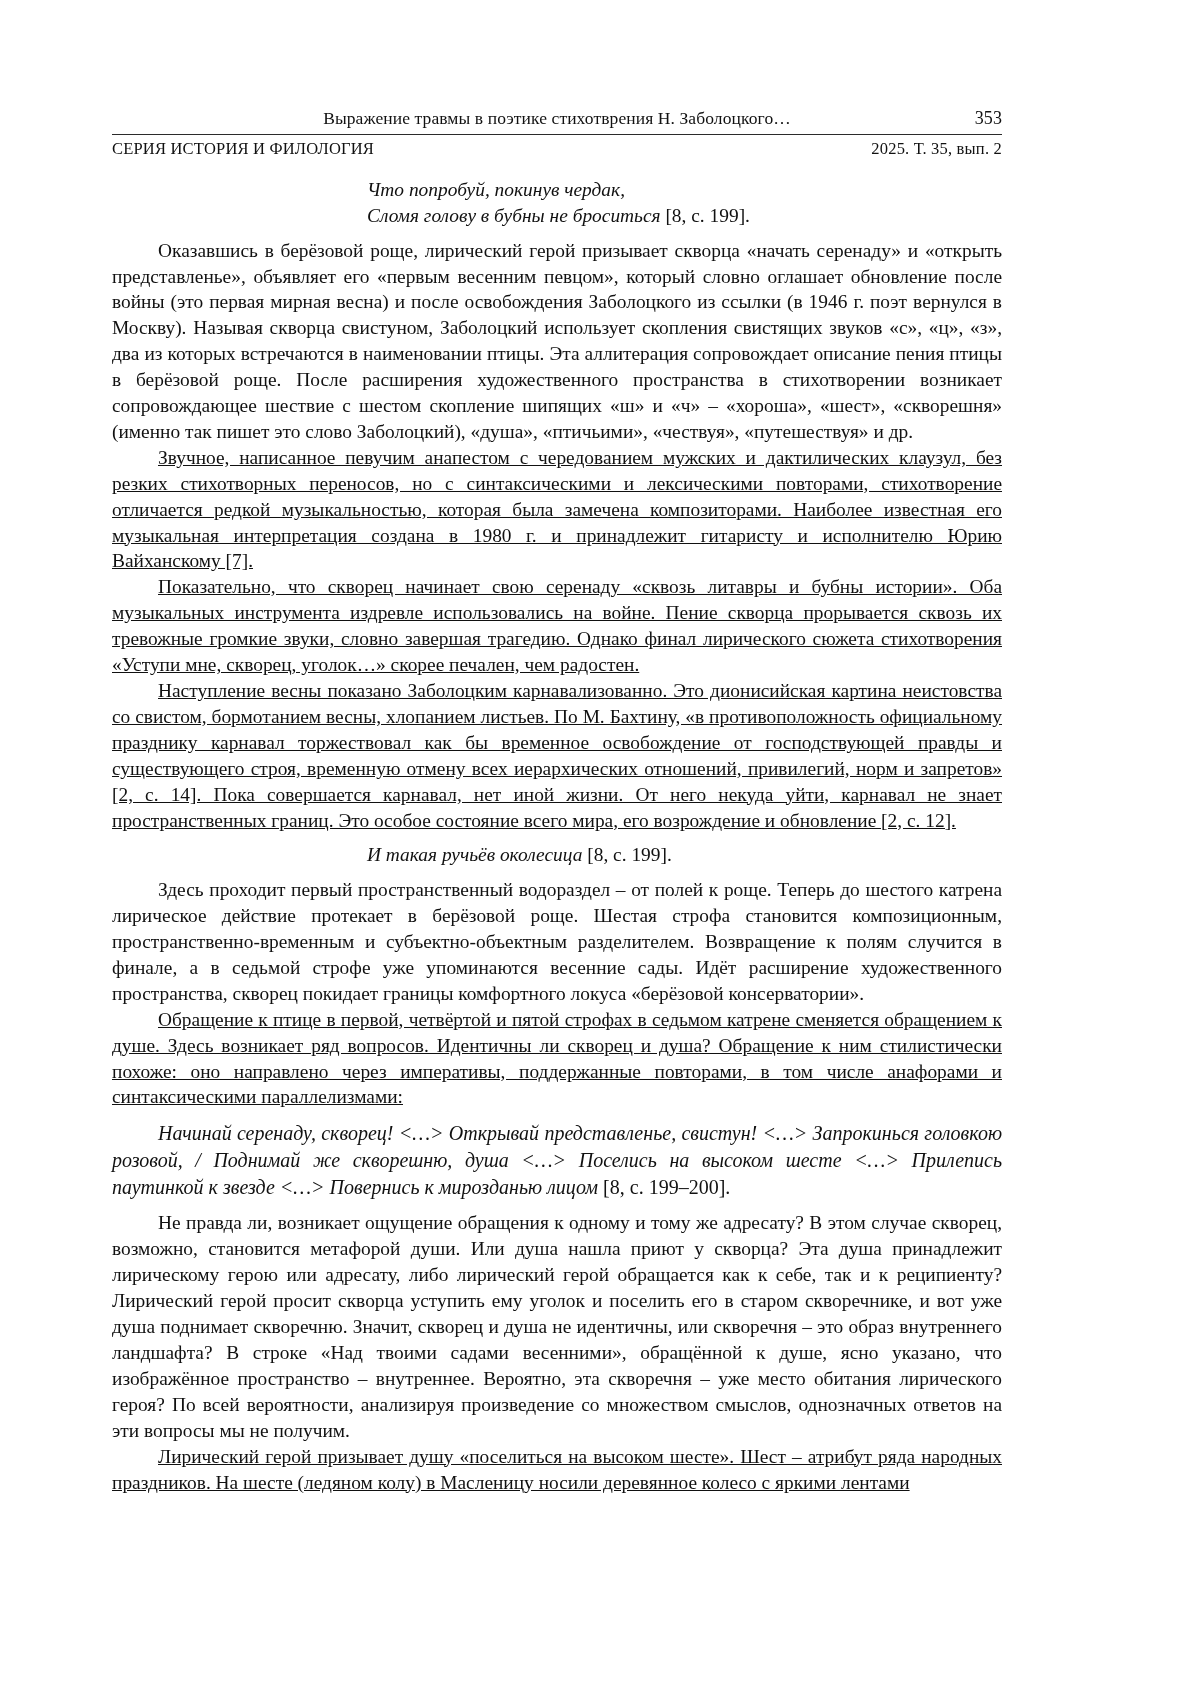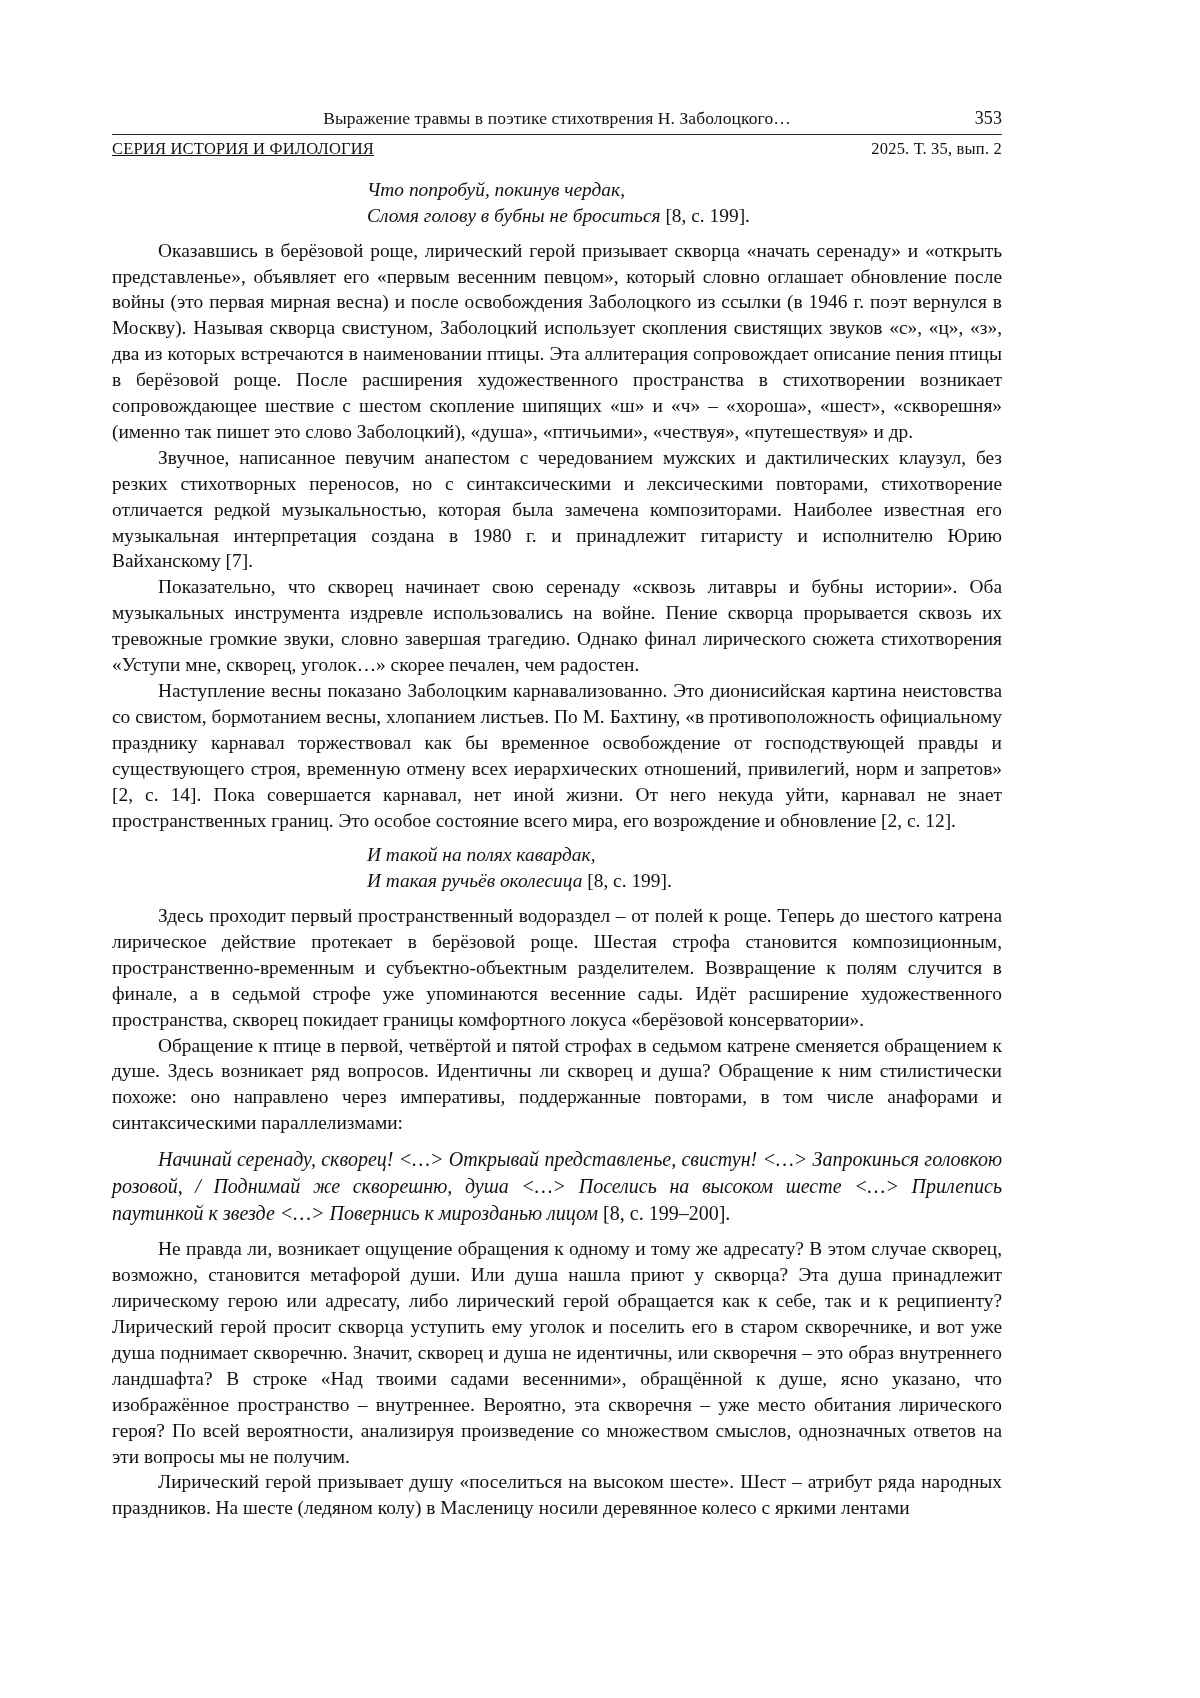--- a/index.html
+++ b/index.html
@@ -53,37 +53,37 @@
   }
   .journal-line {
     display: flex;
     justify-content: space-between;
     align-items: baseline;
     font-size: 16.5px;
     letter-spacing: 0.2px;
   }
   .journal-line .jl-left {
     text-transform: uppercase;
-    text-decoration: underline;
   }
   .body-text {
     margin-top: 18px;
     font-size: 19.4px;
     line-height: 1.335;
     text-align: justify;
     text-justify: inter-word;
     hyphens: manual;
   }
   p.para {
     margin: 0 0 0 0;
     text-indent: 46px;
     text-align: justify;
   }
   p.para + p.para {
     margin-top: 0;
+    text-decoration: underline;
   }
   .verse {
     margin: 9px 0 9px 0;
     padding-left: 255px;
     font-style: italic;
     font-size: 19.4px;
     line-height: 1.33;
     text-align: left;
   }
   .verse .v-line {
@@ -131,21 +131,20 @@
         <div class="v-line">Что попробуй, покинув чердак,</div>
         <div class="v-line"><span>Сломя голову в бубны не броситься</span><span class="nonital"> [8, с. 199].</span></div>
       </div>
 
       <p class="para">Оказавшись в берёзовой роще, лирический герой призывает скворца «начать серенаду» и «открыть представленье», объявляет его «первым весенним певцом», который словно оглашает обновление после войны (это первая мирная весна) и после освобождения Заболоцкого из ссылки (в 1946 г. поэт вернулся в Москву). Называя скворца свистуном, Заболоцкий использует скопления свистящих звуков «с», «ц», «з», два из которых встречаются в наименовании птицы. Эта аллитерация сопровождает описание пения птицы в берёзовой роще. После расширения художественного пространства в стихотворении возникает сопровождающее шествие с шестом скопление шипящих «ш» и «ч» – «хороша», «шест», «скворешня» (именно так пишет это слово Заболоцкий), «душа», «птичьими», «чествуя», «путешествуя» и др.</p>
       <p class="para">Звучное, написанное певучим анапестом с чередованием мужских и дактилических клаузул, без резких стихотворных переносов, но с синтаксическими и лексическими повторами, стихотворение отличается редкой музыкальностью, которая была замечена композиторами. Наиболее известная его музыкальная интерпретация создана в 1980 г. и принадлежит гитаристу и исполнителю Юрию Вайханскому [7].</p>
       <p class="para">Показательно, что скворец начинает свою серенаду «сквозь литавры и бубны истории». Оба музыкальных инструмента издревле использовались на войне. Пение скворца прорывается сквозь их тревожные громкие звуки, словно завершая трагедию. Однако финал лирического сюжета стихотворения «Уступи мне, скворец, уголок…» скорее печален, чем радостен.</p>
       <p class="para">Наступление весны показано Заболоцким карнавализованно. Это дионисийская картина неистовства со свистом, бормотанием весны, хлопанием листьев. По М. Бахтину, «в противоположность официальному празднику карнавал торжествовал как бы временное освобождение от господствующей правды и существующего строя, временную отмену всех иерархических отношений, привилегий, норм и запретов» [2, с. 14]. Пока совершается карнавал, нет иной жизни. От него некуда уйти, карнавал не знает пространственных границ. Это особое состояние всего мира, его возрождение и обновление [2, с. 12].</p>
 
       <div class="verse">
-        <div class="v-line">И такой на полях кавардак,</div>
         <div class="v-line"><span>И такая ручьёв околесица</span><span class="nonital"> [8, с. 199].</span></div>
       </div>
 
       <p class="para">Здесь проходит первый пространственный водораздел – от полей к роще. Теперь до шестого катрена лирическое действие протекает в берёзовой роще. Шестая строфа становится композиционным, пространственно-временным и субъектно-объектным разделителем. Возвращение к полям случится в финале, а в седьмой строфе уже упоминаются весенние сады. Идёт расширение художественного пространства, скворец покидает границы комфортного локуса «берёзовой консерватории».</p>
       <p class="para">Обращение к птице в первой, четвёртой и пятой строфах в седьмом катрене сменяется обращением к душе. Здесь возникает ряд вопросов. Идентичны ли скворец и душа? Обращение к ним стилистически похоже: оно направлено через императивы, поддержанные повторами, в том числе анафорами и синтаксическими параллелизмами:</p>
 
       <div class="quote-block"><span>Начинай серенаду, скворец! &lt;…&gt; Открывай представленье, свистун! &lt;…&gt; Запрокинься головкою розовой, / Поднимай же скворешню, душа &lt;…&gt; Поселись на высоком шесте &lt;…&gt; Прилепись паутинкой к звезде &lt;…&gt; Повернись к мирозданью лицом</span><span class="nonital"> [8, с. 199–200].</span></div>
 
       <p class="para gap-before">Не правда ли, возникает ощущение обращения к одному и тому же адресату? В этом случае скворец, возможно, становится метафорой души. Или душа нашла приют у скворца? Эта душа принадлежит лирическому герою или адресату, либо лирический герой обращается как к себе, так и к реципиенту? Лирический герой просит скворца уступить ему уголок и поселить его в старом скворечнике, и вот уже душа поднимает скворечню. Значит, скворец и душа не идентичны, или скворечня – это образ внутреннего ландшафта? В строке «Над твоими садами весенними», обращённой к душе, ясно указано, что изображённое пространство – внутреннее. Вероятно, эта скворечня – уже место обитания лирического героя? По всей вероятности, анализируя произведение со множеством смыслов, однозначных ответов на эти вопросы мы не получим.</p>
       <p class="para">Лирический герой призывает душу «поселиться на высоком шесте». Шест – атрибут ряда народных праздников. На шесте (ледяном колу) в Масленицу носили деревянное колесо с яркими лентами</p>

